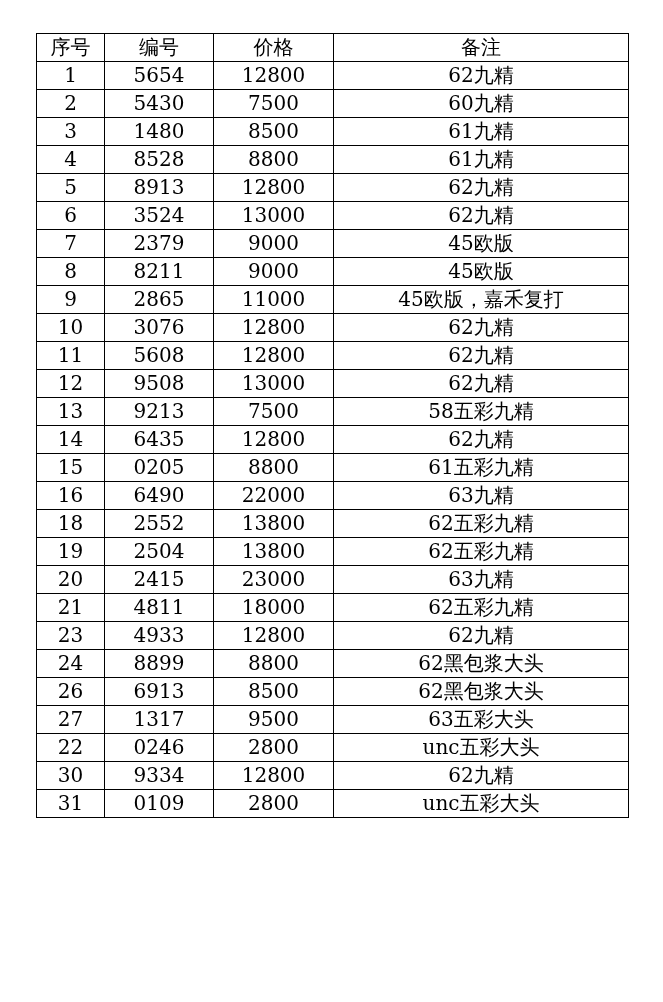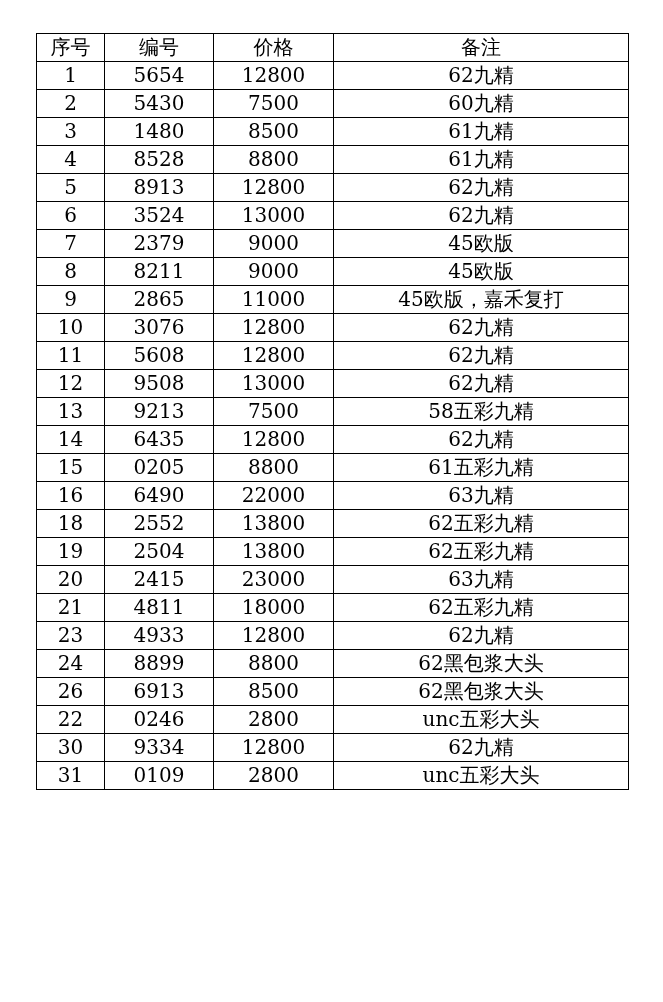--- a/index.html
+++ b/index.html
@@ -195,20 +195,26 @@
           <td>8800</td>
           <td>62黑包浆大头</td>
         </tr>
         <tr>
           <td>26</td>
           <td>6913</td>
           <td>8500</td>
           <td>62黑包浆大头</td>
         </tr>
         <tr>
+          <td>27</td>
+          <td>1317</td>
+          <td>9500</td>
+          <td>63五彩大头</td>
+        </tr>
+        <tr>
           <td>22</td>
           <td>0246</td>
           <td>2800</td>
           <td>unc五彩大头</td>
         </tr>
         <tr>
           <td>30</td>
           <td>9334</td>
           <td>12800</td>
           <td>62九精</td>

